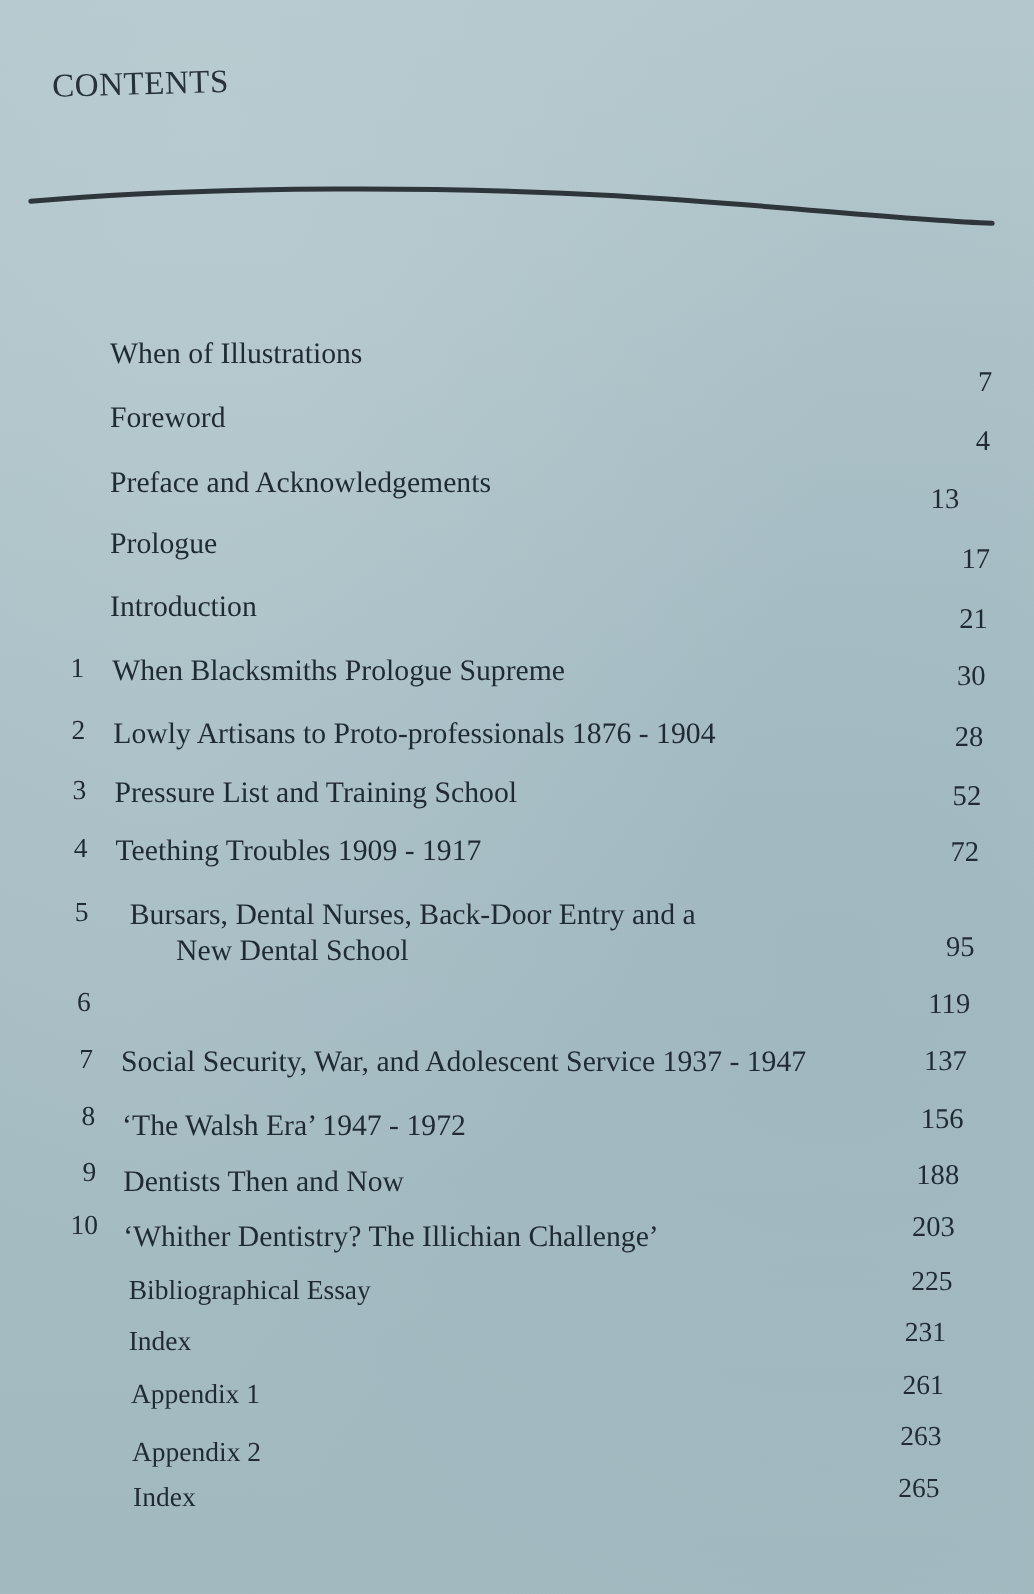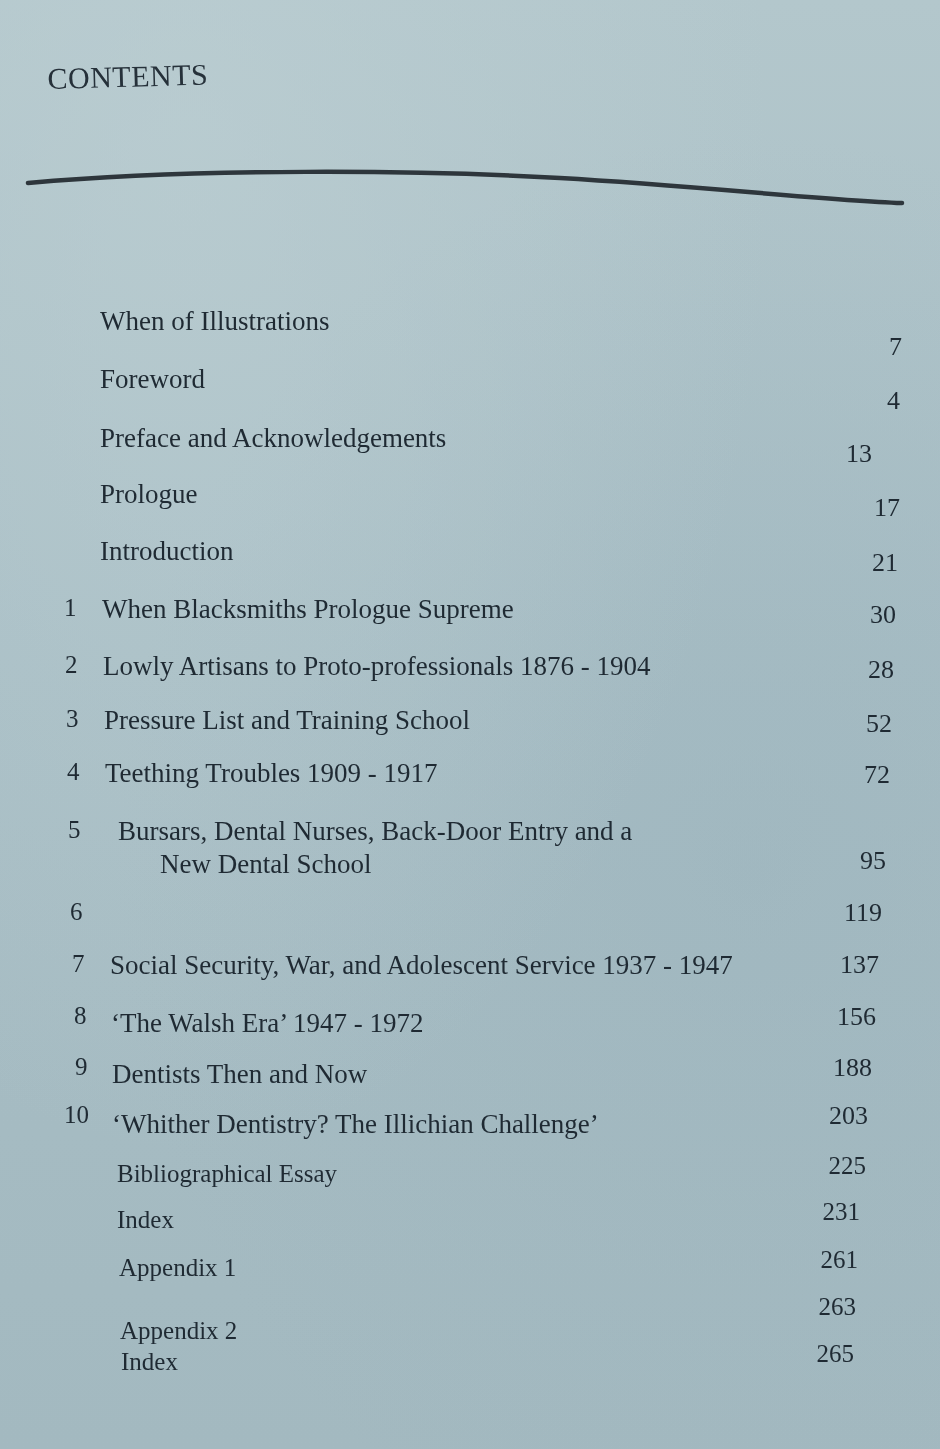--- a/index.html
+++ b/index.html
@@ -167,21 +167,21 @@
   </div>
   <div class="toc-row small" style="top:1204px">
     <span class="toc-title" style="left:117px;top:2px">Index</span>
     <span class="toc-page" style="left:780px;top:-6px">231</span>
   </div>
   <div class="toc-row small" style="top:1252px">
     <span class="toc-title" style="left:119px;top:2px">Appendix 1</span>
     <span class="toc-page" style="left:778px;top:-6px">261</span>
   </div>
   <div class="toc-row small" style="top:1299px">
-    <span class="toc-title" style="left:120px;top:18px">Appendix 2</span>
+    <span class="toc-title" style="left:120px;top:8px">Appendix 2</span>
     <span class="toc-page" style="left:776px;top:-6px">263</span>
   </div>
   <div class="toc-row small" style="top:1346px">
     <span class="toc-title" style="left:121px;top:2px">Index</span>
     <span class="toc-page" style="left:774px;top:-6px">265</span>
   </div>
 
 </div>
 
 </body></html>

